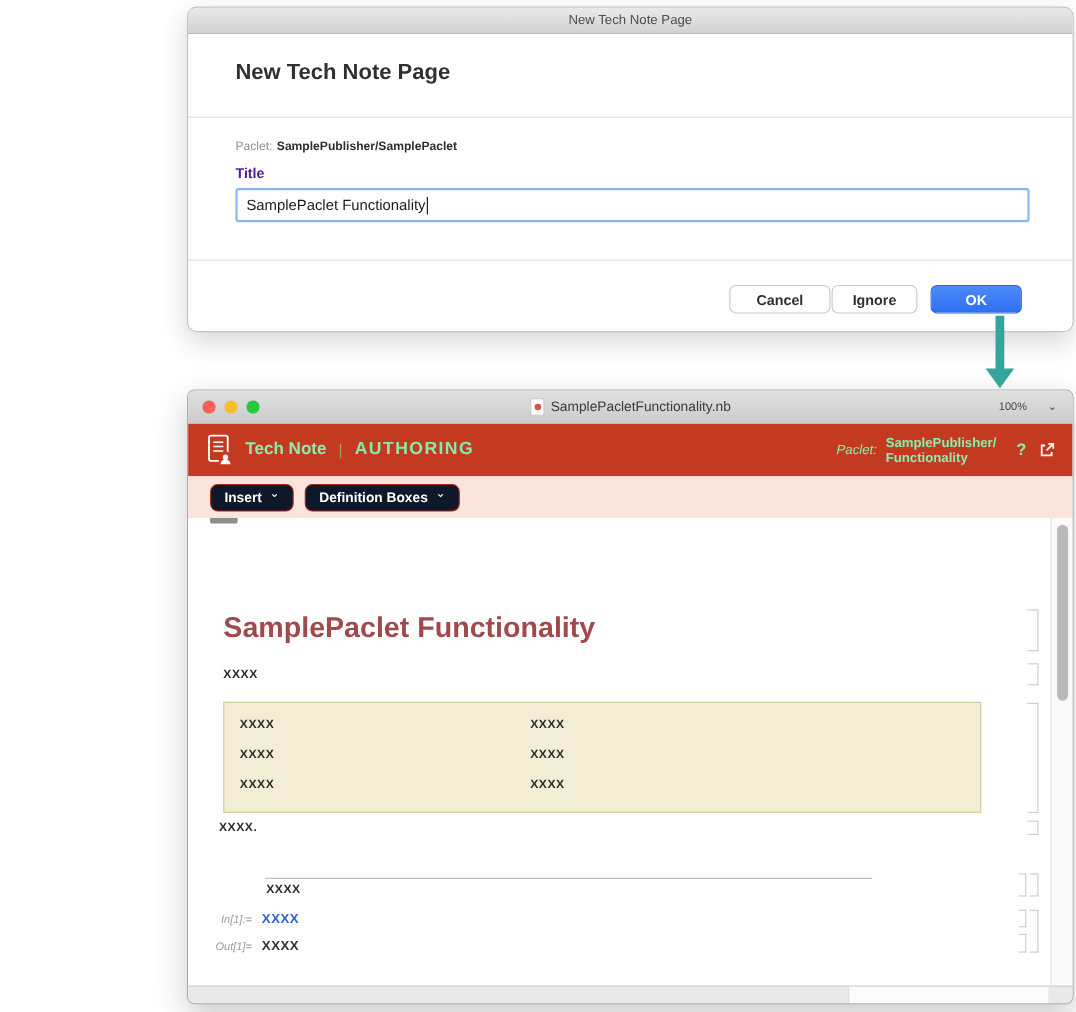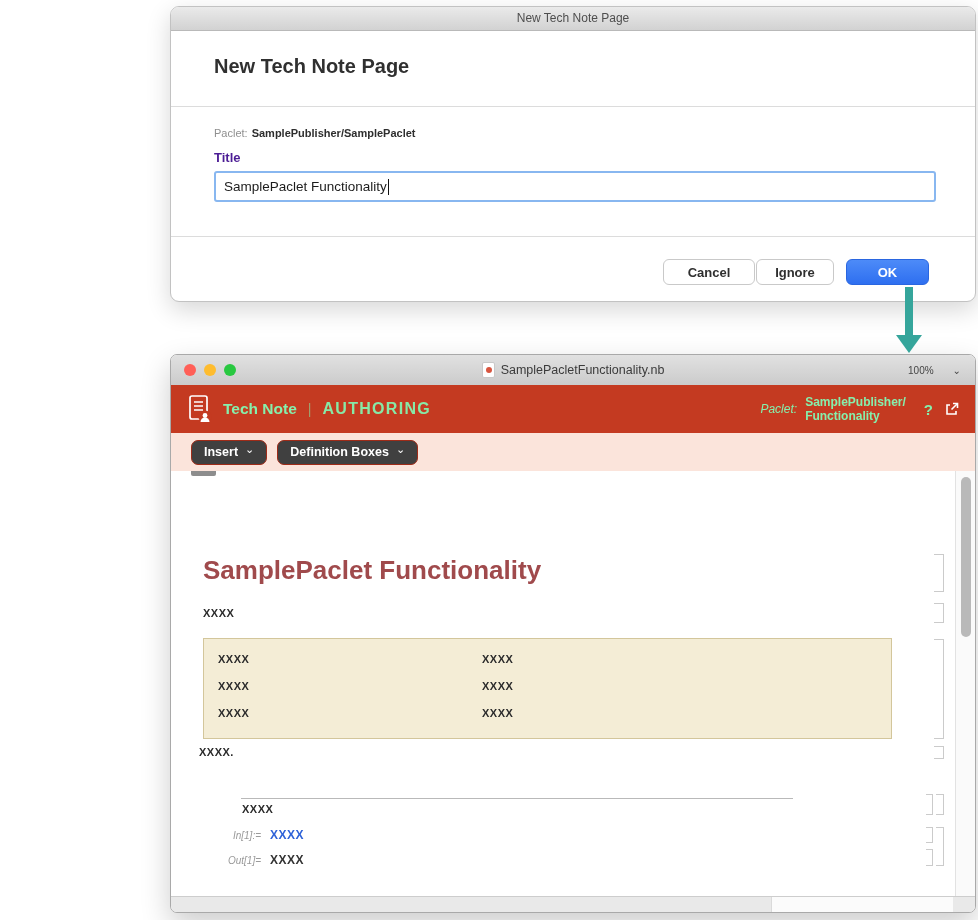--- a/index.html
+++ b/index.html
@@ -61,39 +61,39 @@
   .tb-sep { margin:0 11px; opacity:.55; font-size:14px; }
   .tb-mode { font-size:16px; letter-spacing:1.3px; font-weight:600; opacity:.97; }
   .tb-spacer { flex:1; }
   .tb-paclet-label { font-style:italic; font-size:12px; margin-right:8px; }
   .tb-paclet-lines { font-size:12px; font-weight:700; line-height:1.18; }
   .tb-help { margin-left:18px; font-size:15px; font-weight:700; }
   .tb-share { margin-left:11px; display:flex; }
 
   .ribbon { height:38px; background:#fbe4db; display:flex; align-items:center; padding:0 20px;
     gap:10px; flex:none; }
-  .rb-btn { background:#404040; border:1px solid #9f2b18; color:#fff; font-weight:700;
+  .rb-btn { background:#0f172a; border:1px solid #9f2b18; color:#fff; font-weight:700;
     font-size:12.5px; padding:4px 12px 5px; border-radius:7px; display:flex; align-items:flex-start; gap:7px; }
   .rb-chevron { font-size:11px; line-height:8px; font-weight:400; }
 
   .doc { position:relative; background:#fff; flex:1; overflow:hidden; }
   .doc-tab { position:absolute; left:20px; top:0; width:25px; height:5px; background:#8d8d8d;
     border-radius:0 0 2px 2px; }
   .doc-title { position:absolute; left:32px; top:84px; font-size:26px; font-weight:700; color:#a04a4c; }
   .xxxx { font-weight:700; font-size:11px; color:#2b2b2b; letter-spacing:.5px; }
   .intro { position:absolute; left:32px; top:136px; }
   .usage-box { position:absolute; left:32px; top:167px; width:689px; height:101px;
     background:#f4edd6; border:1px solid #d3c69b;
     display:grid; grid-template-columns:264px auto; padding:14px 0 0 14px; row-gap:15px;
     align-content:start; }
   .notes { position:absolute; left:28px; top:275px; }
   .rule { position:absolute; left:70px; top:327px; width:552px; border-top:1px solid #b9b9b9; }
   .rule-label { position:absolute; left:71px; top:332px; }
   .io { position:absolute; left:0; display:flex; align-items:baseline; }
-  .io-label { width:58px; text-align:right; font-style:italic; font-size:10px; color:#9a9a9a;margin-left:32px; }
+  .io-label { width:58px; text-align:right; font-style:italic; font-size:10px; color:#9a9a9a; }
   .io-val { margin-left:9px; font-weight:700; font-size:12px; letter-spacing:.5px; }
   .io-in { top:357px; } .io-in .io-val { color:#2e62d8; }
   .io-out { top:382px; } .io-out .io-val { color:#333; }
 
   .bracket { position:absolute; border-top:1px solid #cbcbcb; border-right:1px solid #cbcbcb;
     border-bottom:1px solid #cbcbcb; }
   .v-track { position:absolute; right:0; top:0; bottom:0; width:20px; background:#fafafa;
     border-left:1px solid #e2e2e2; }
   .v-thumb { position:absolute; right:4px; top:6px; width:10px; height:160px; background:#b9b9b9;
     border-radius:5px; }

